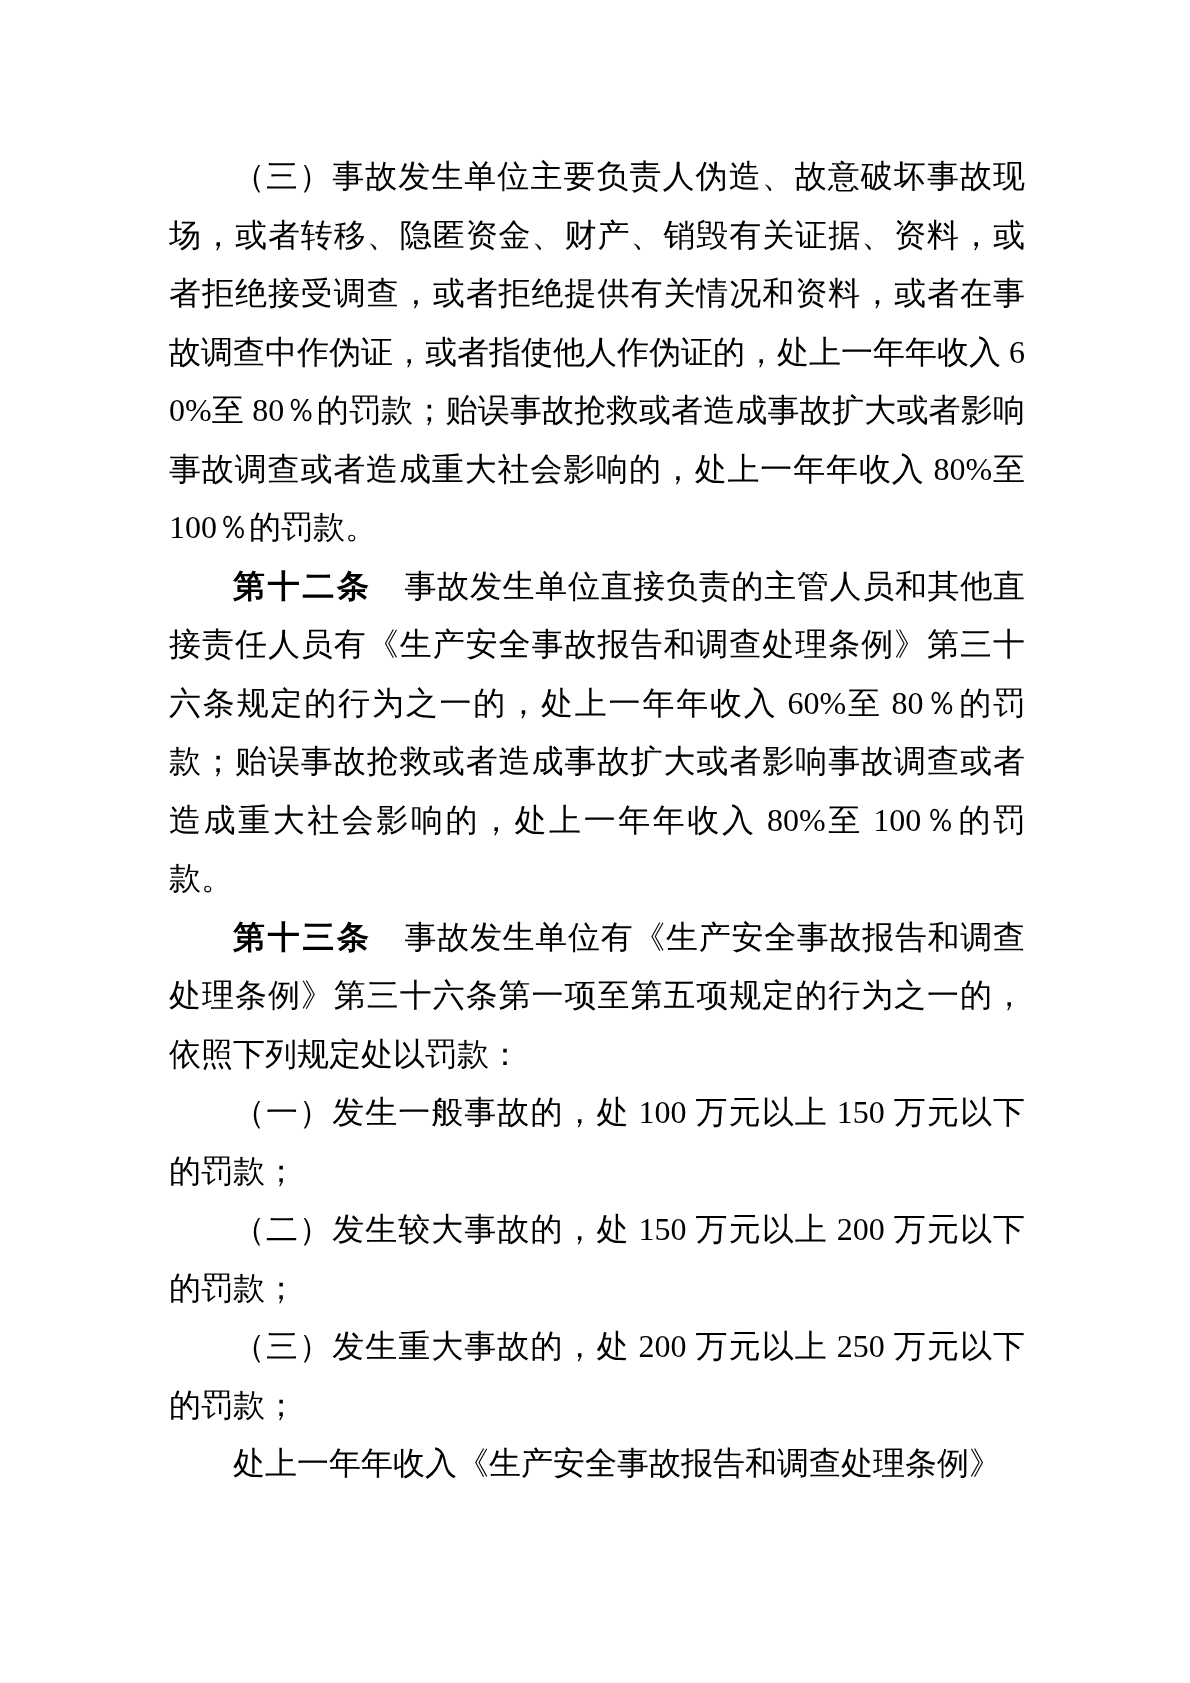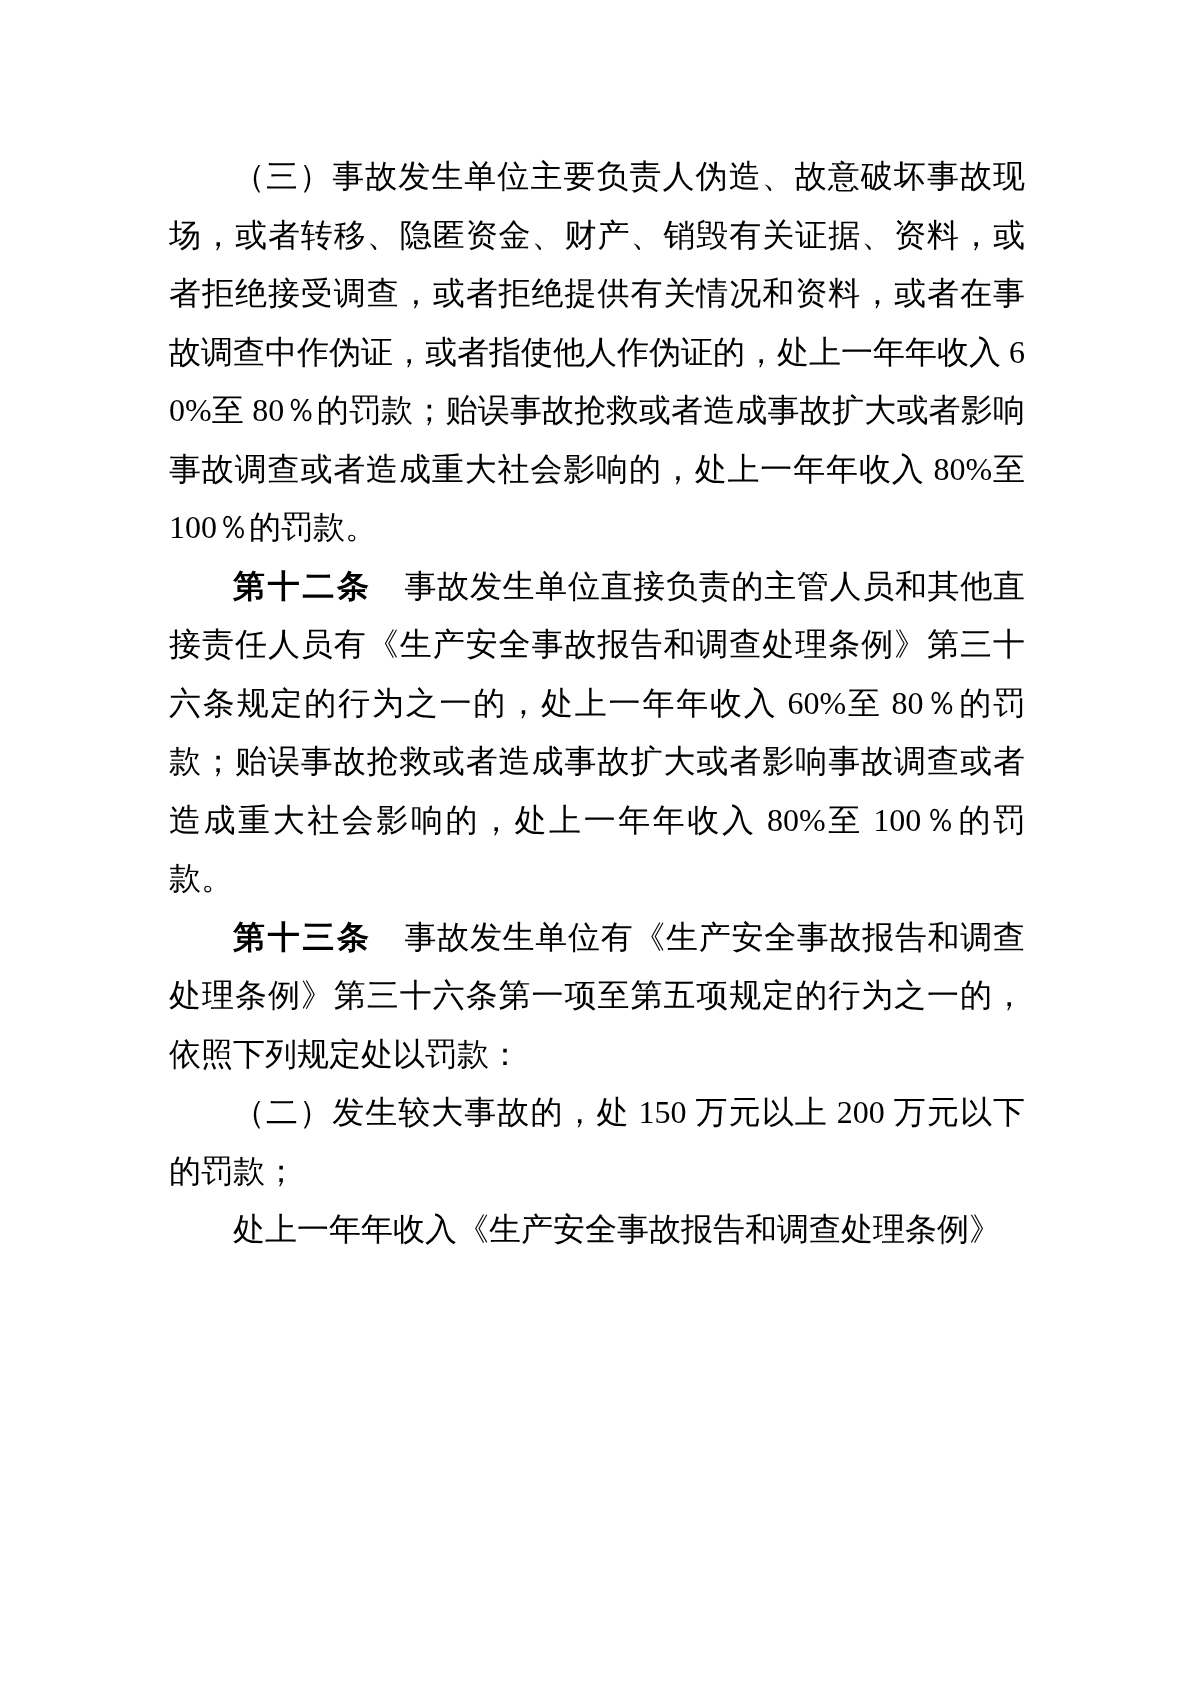--- a/index.html
+++ b/index.html
@@ -47,21 +47,23 @@
 
 <div class="page">
   <div class="content">
 
     <p class="para"><span class="run">（三）事故发生单位主要负责人伪造、故意破坏事故现场，或者转移、隐匿资金、财产、销毁有关证据、资料，或者拒绝接受调查，或者拒绝提供有关情况和资料，或者在事故调查中作伪证，或者指使他人作伪证的，处上一年年收入 60%至 80％的罚款；贻误事故抢救或者造成事故扩大或者影响事故调查或者造成重大社会影响的，处上一年年收入 80%至 100％的罚款。</span></p>
 
     <p class="para"><span class="run run-bold">第十二条</span><span class="run">　事故发生单位直接负责的主管人员和其他直接责任人员有《生产安全事故报告和调查处理条例》第三十六条规定的行为之一的，处上一年年收入 60%至 80％的罚款；贻误事故抢救或者造成事故扩大或者影响事故调查或者造成重大社会影响的，处上一年年收入 80%至 100％的罚款。</span></p>
 
     <p class="para"><span class="run run-bold">第十三条</span><span class="run">　事故发生单位有《生产安全事故报告和调查处理条例》第三十六条第一项至第五项规定的行为之一的，依照下列规定处以罚款：</span></p>
 
+    <p class="para"><span class="run">（一）发生一般事故的，处 100 万元以上 150 万元以下的罚款；</span></p>
 
     <p class="para"><span class="run">（二）发生较大事故的，处 150 万元以上 200 万元以下的罚款；</span></p>
 
+    <p class="para"><span class="run">（三）发生重大事故的，处 200 万元以上 250 万元以下的罚款；</span></p>
 
 
     <p class="para"><span class="run">处上一年年收入《生产安全事故报告和调查处理条例》</span></p>
 
   </div>
 </div>
 
 </body></html>

